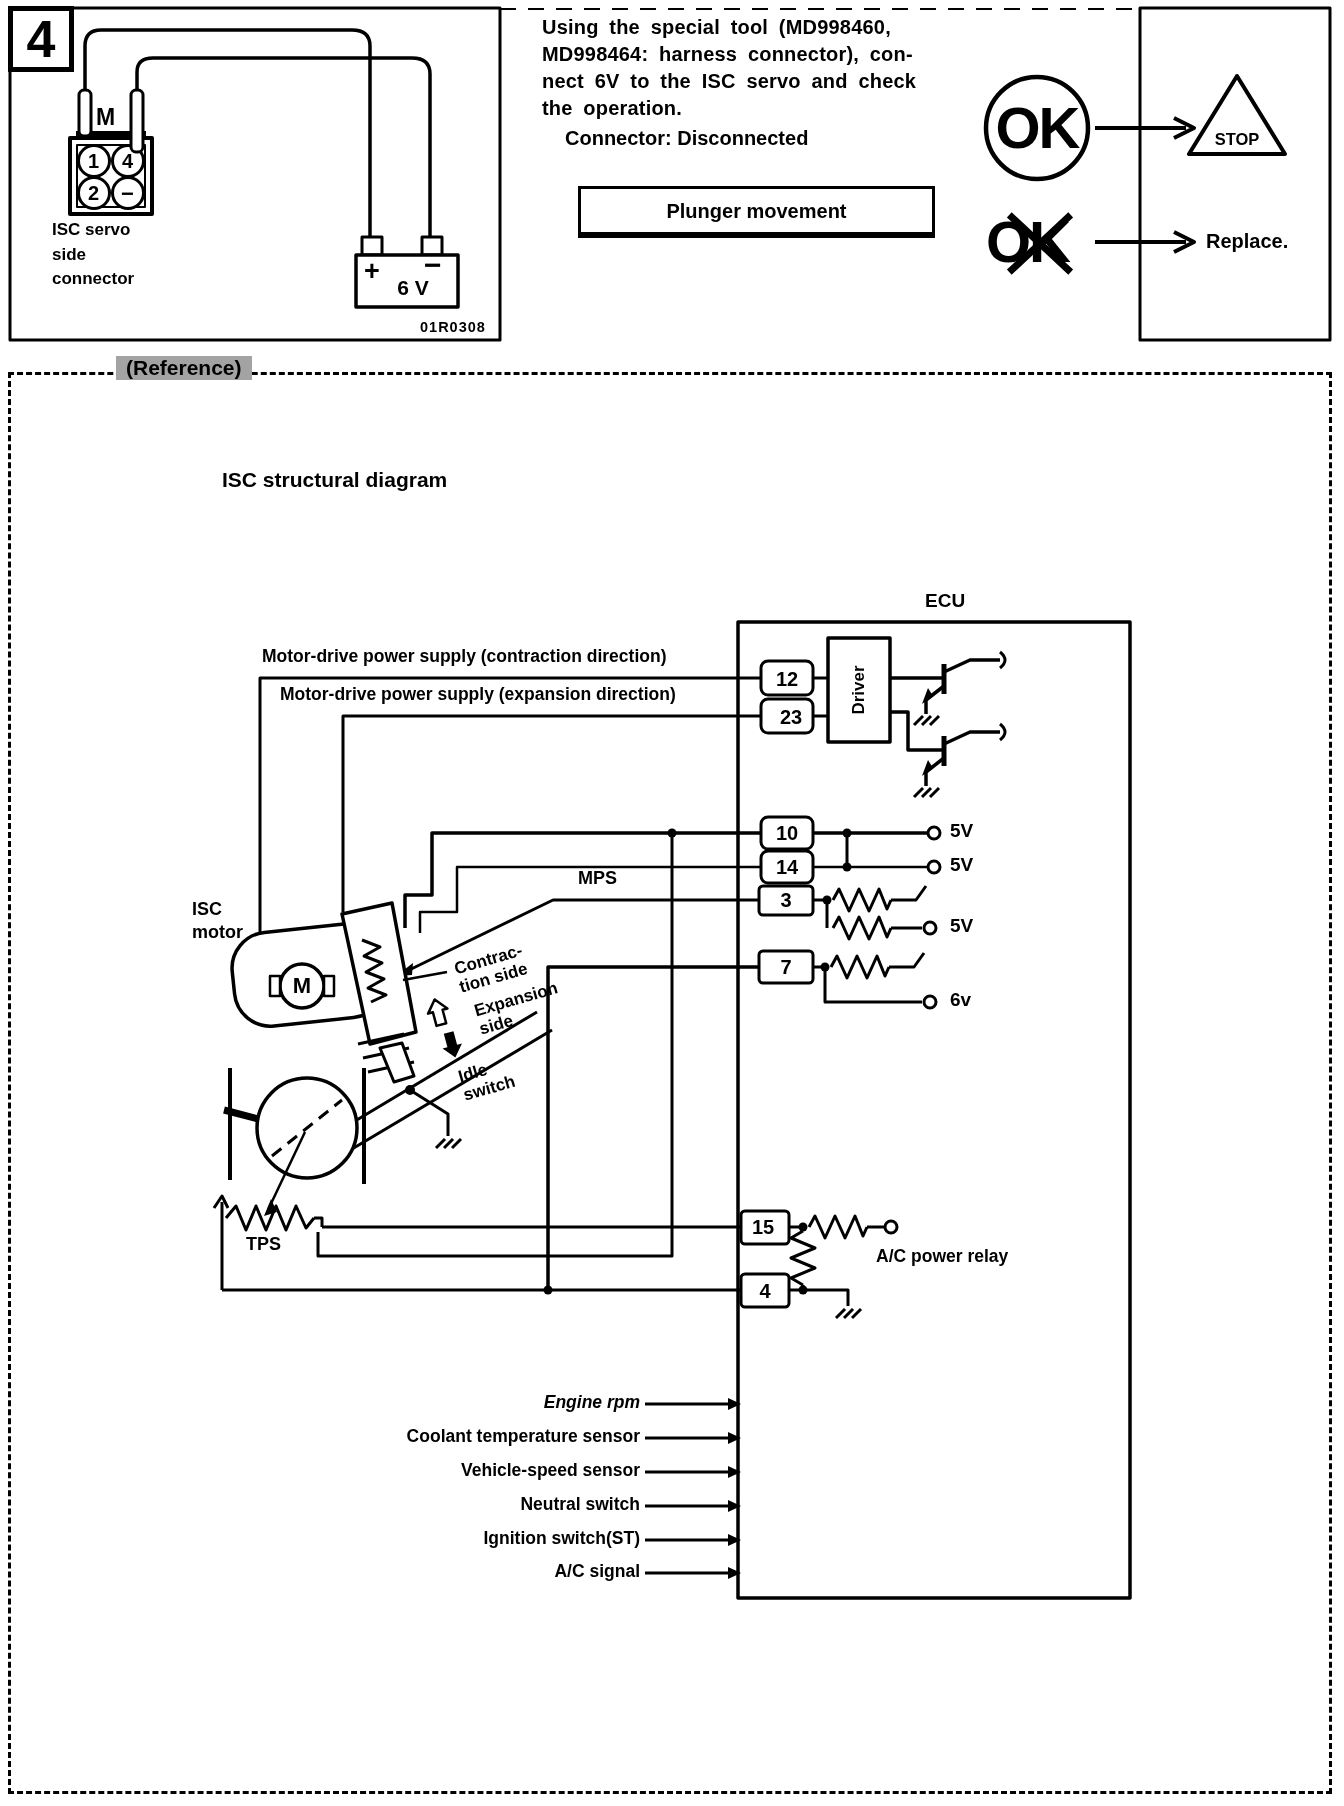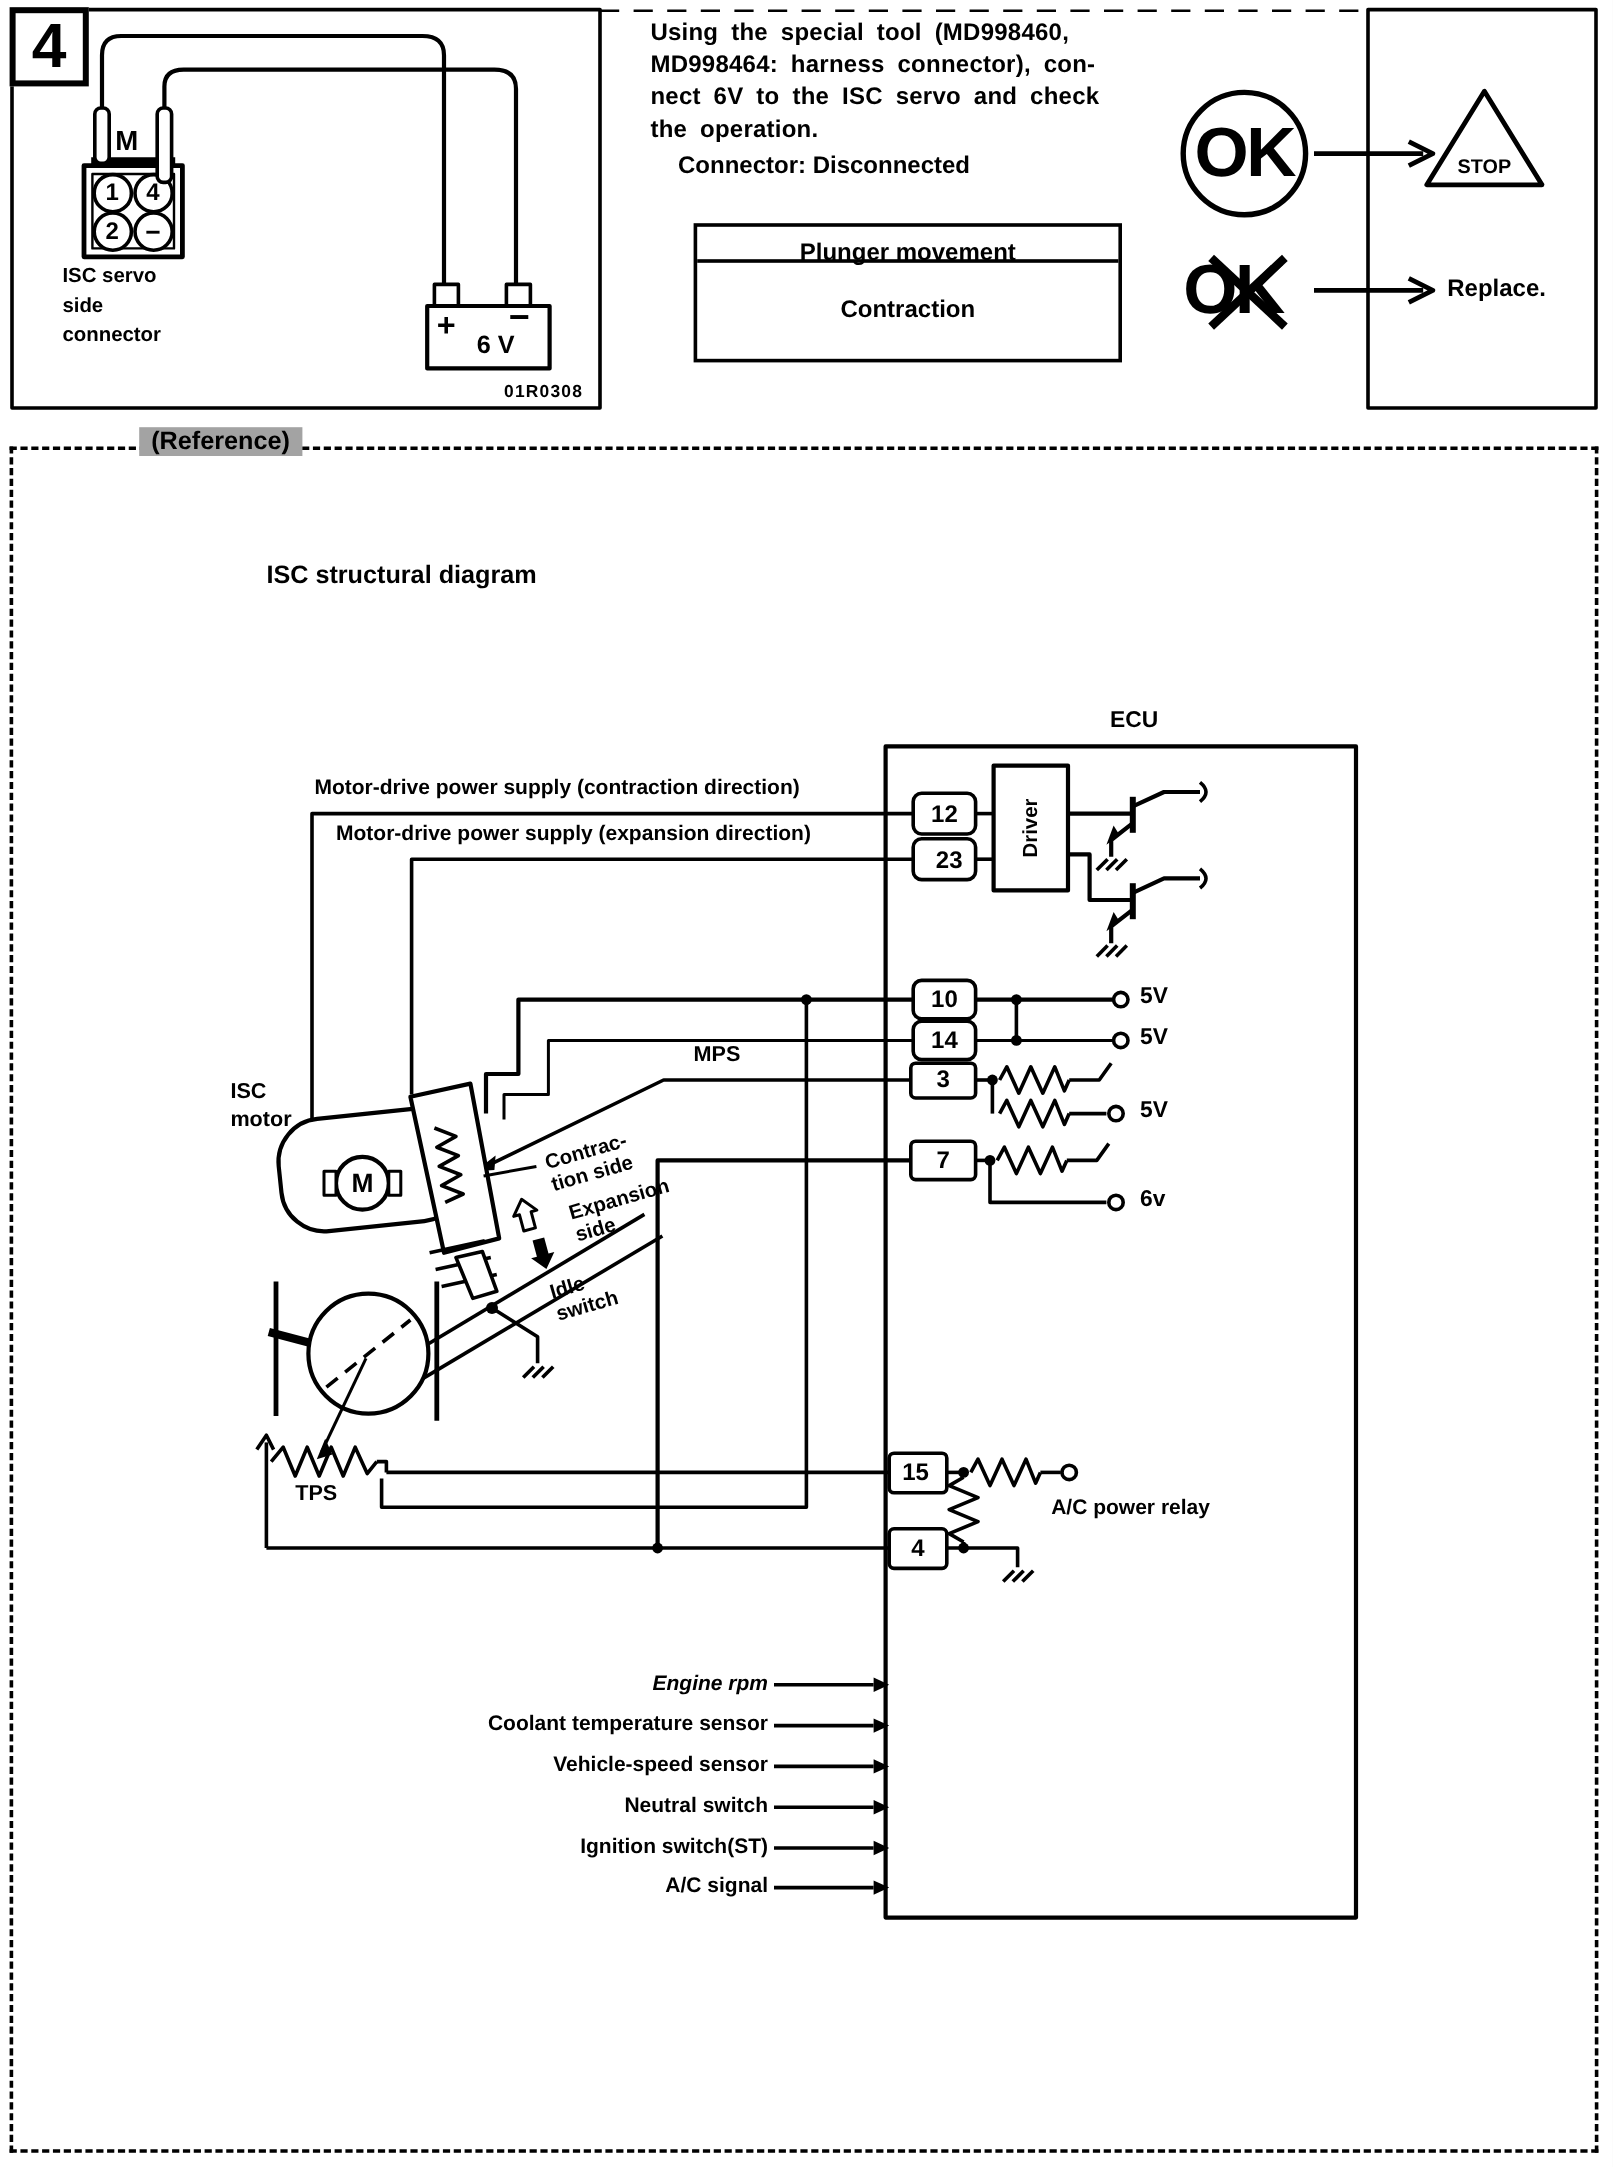--- a/index.html
+++ b/index.html
@@ -13,21 +13,21 @@
   .ctr { text-align:center; }
   .badge {
     position:absolute; left:8px; top:6px; width:66px; height:66px; z-index:3;
     border:5px solid #000; background:#fff; font-size:52px; font-weight:700;
     text-align:center; line-height:56px;
   }
   .instr { left:542px; top:14px; width:480px; font-size:20px; line-height:27px;
            letter-spacing:.2px; word-spacing:5px; }
   .tbl { position:absolute; left:578px; top:186px; width:357px; z-index:2;
          border:3px solid #000; background:#fff; }
-  .tbl .hd { height:30px; line-height:44px; border-bottom:3px solid #000;
+  .tbl .hd { height:46px; line-height:44px; border-bottom:3px solid #000;
              text-align:center; font-size:20px; font-weight:700; }
   .tbl .bd { height:80px; line-height:78px; text-align:center; font-size:20px; font-weight:700; }
   .okbig { font-size:58px; letter-spacing:-2px; line-height:60px; }
   .ng { position:absolute; left:984px; top:212px; width:108px; height:62px; z-index:2; }
   .ng .oktxt { position:absolute; left:2px; top:0; }
   .xbar { position:absolute; left:14px; top:28px; width:84px; height:7px; background:#000; z-index:3; }
   .x1 { transform:rotate(-43deg); }
   .x2 { transform:rotate(43deg); }
   .refbox { position:absolute; left:8px; top:372px; width:1324px; height:1422px;
             border:3px dashed #000; z-index:1; }
@@ -248,21 +248,20 @@
   <div class="lbl" style="left:420px;top:319px;font-size:14.5px;letter-spacing:1px;">01R0308</div>
 
   <div class="lbl instr">Using the special tool (MD998460,
 MD998464: harness connector), con-
 nect 6V to the ISC servo and check
 the operation.</div>
   <div class="lbl" style="left:565px;top:127px;font-size:20px;">Connector: Disconnected</div>
 
   <div class="tbl">
     <div class="hd">Plunger movement</div>
-    <div class="bd">Contraction</div>
   </div>
 
   <div class="lbl ctr okbig" style="left:986px;top:98px;width:102px;">OK</div>
   <div class="ng">
     <div class="lbl okbig oktxt">OK</div>
     <div class="xbar x1"></div>
     <div class="xbar x2"></div>
   </div>
   <div class="lbl ctr" style="left:1189px;top:130px;width:96px;font-size:16.5px;">STOP</div>
   <div class="lbl" style="left:1206px;top:230px;font-size:20px;">Replace.</div>

